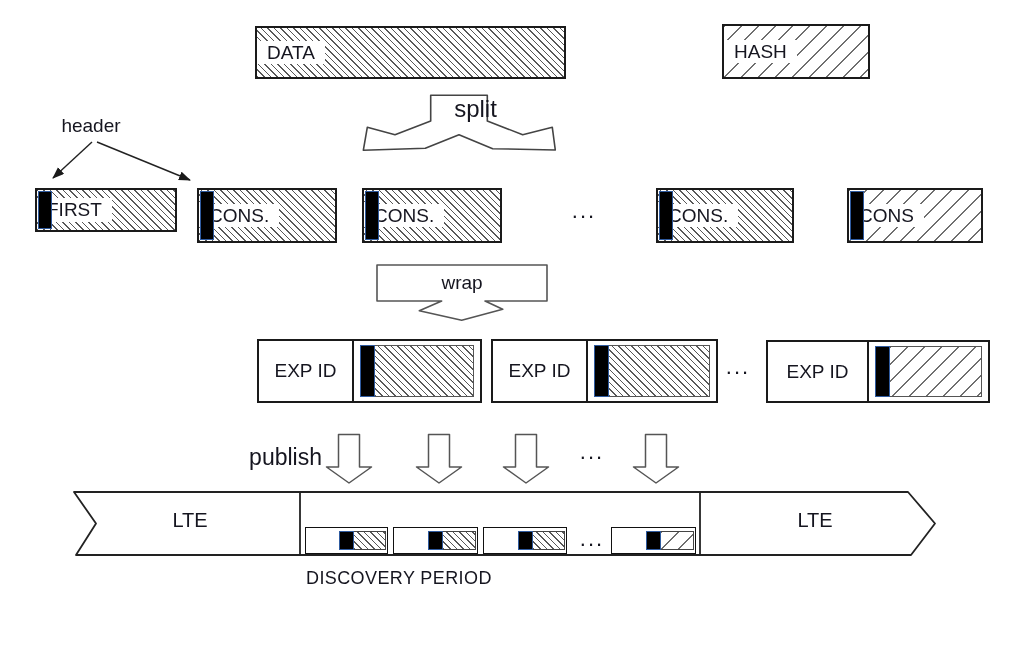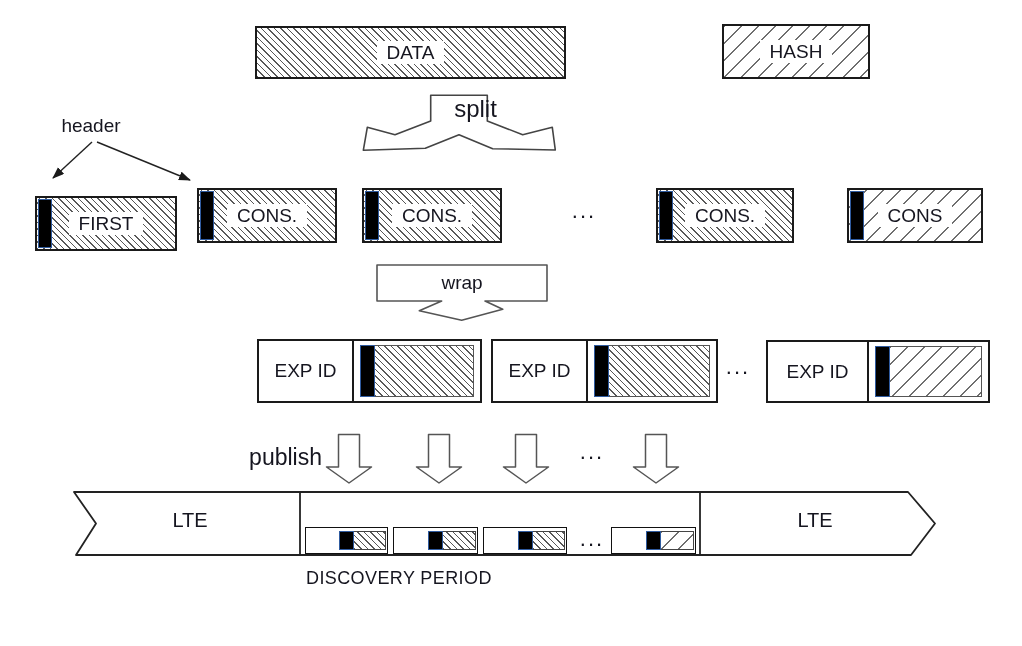--- a/index.html
+++ b/index.html
@@ -3,21 +3,21 @@
 <meta charset="utf-8">
 <style>
   html,body{margin:0;padding:0;background:#fff;}
   .canvas{
     position:relative;width:1022px;height:646px;background:#ffffff;
     font-family:"Liberation Sans","DejaVu Sans",sans-serif;color:#15151f;overflow:hidden;
   }
   .abs{position:absolute;box-sizing:border-box;}
   .overlay{position:absolute;left:0;top:0;width:1022px;height:646px;}
   .box{position:absolute;box-sizing:border-box;border:2px solid #1a1a1a;background:#fff;
-       display:flex;align-items:center;justify-content:center;}
+       display:flex;align-items:center;justify-content:flex-start;}
   .hatch-dense{background-image:repeating-linear-gradient(45deg,#585858 0,#585858 1.2px,transparent 1.2px,transparent 4.6px);}
   .hatch-sparse{background-image:repeating-linear-gradient(135deg,#6f6f6f 0,#6f6f6f 1.1px,transparent 1.1px,transparent 12px);}
   .lbl{background:#fff;padding:1px 10px;font-size:19px;line-height:1.15;white-space:nowrap;}
   .hbar{background:#000;border:1.5px solid #2f5b9f;box-sizing:border-box;}
   .seg-bar{position:absolute;left:1px;top:1px;bottom:1px;width:14px;}
   .expr{display:flex;align-items:stretch;justify-content:flex-end;padding:0;}
   .expr-id{border-right:2px solid #1a1a1a;display:flex;align-items:center;justify-content:center;
            font-size:19px;background:#fff;box-sizing:border-box;}
   .expr-cell{flex:1;position:relative;background:#fff;}
   .payload{position:absolute;left:6px;right:6px;top:4px;bottom:4px;display:flex;}
@@ -69,21 +69,21 @@
   <div class="box hatch-dense" style="left:255px;top:26px;width:311px;height:53px">
     <span class="lbl">DATA</span>
   </div>
   <div class="box hatch-sparse" style="left:722px;top:24px;width:148px;height:55px">
     <span class="lbl">HASH</span>
   </div>
 
   <div class="abs" style="left:446px;top:97px;width:59px;height:23px;display:flex;align-items:center;justify-content:center;font-size:24px">split</div>
   <div class="abs" style="left:36px;top:115px;width:110px;text-align:center;font-size:19px">header</div>
 
-  <div class="box hatch-dense" style="left:35px;top:196px;width:142px;height:55px">
+  <div class="box hatch-dense" style="left:35px;top:188px;width:142px;height:44px">
     <div class="hbar seg-bar"></div>
     <span class="lbl">FIRST</span>
   </div>
   <div class="box hatch-dense" style="left:197px;top:188px;width:140px;height:55px">
     <div class="hbar seg-bar"></div>
     <span class="lbl">CONS.</span>
   </div>
   <div class="box hatch-dense" style="left:362px;top:188px;width:140px;height:55px">
     <div class="hbar seg-bar"></div>
     <span class="lbl">CONS.</span>

